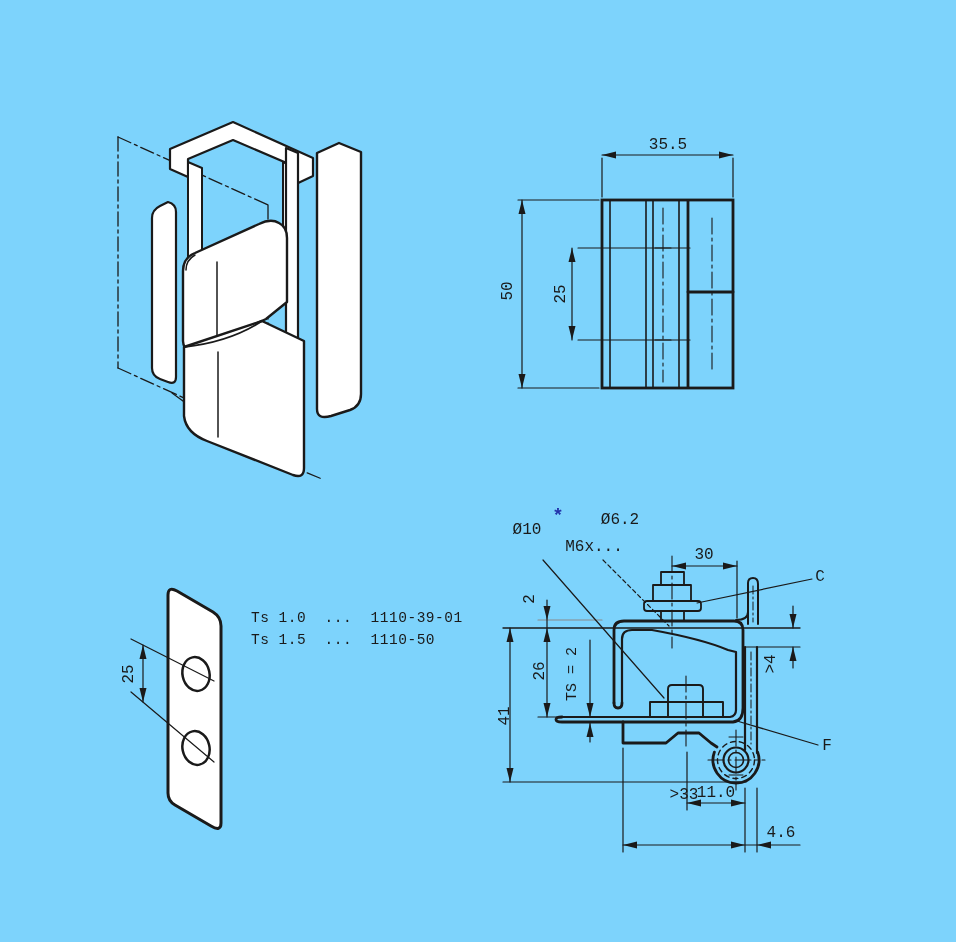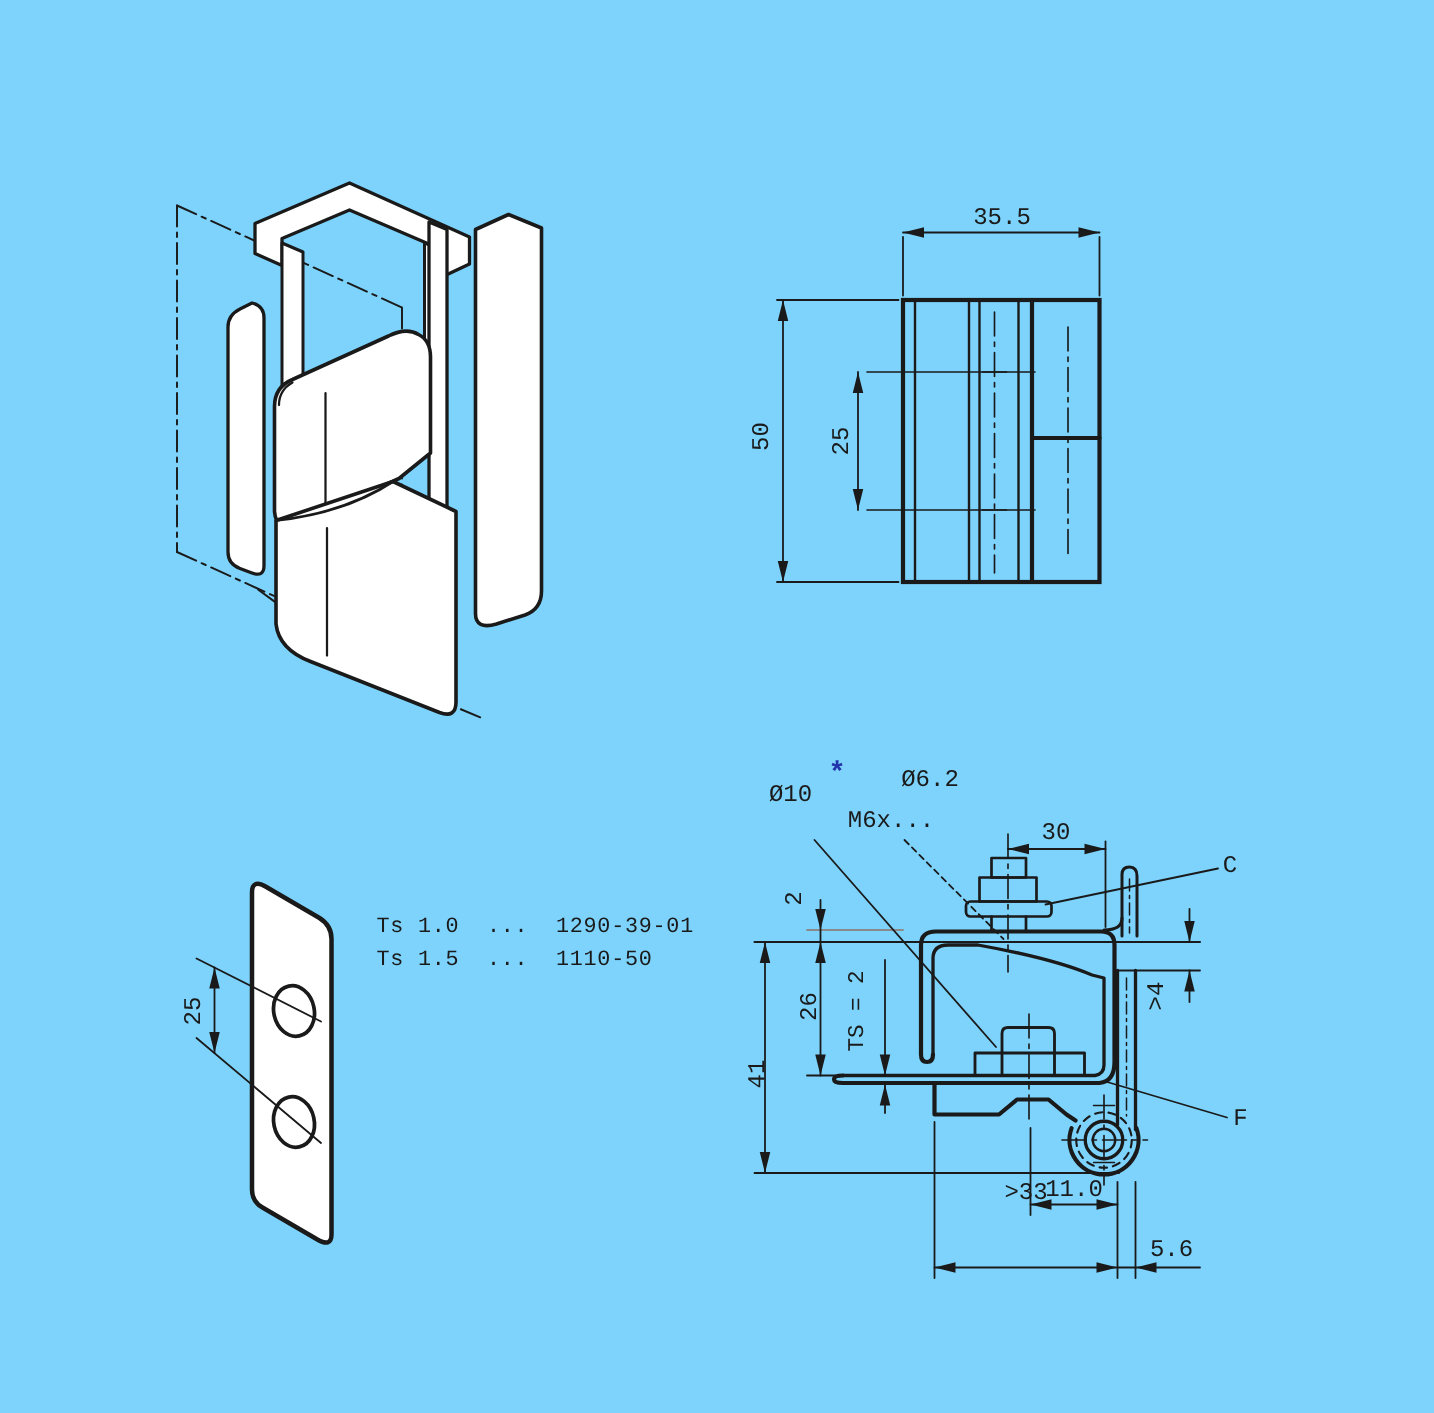--- a/index.html
+++ b/index.html
@@ -205,32 +205,32 @@
       <path d="M757,845 L771,841.5 L771,848.5 Z"></path>
     </g>
   </g>
 </svg>
 
 <div class="lbl" style="left:668px;top:145px">35.5</div>
 <div class="lbl rot" style="left:508px;top:291px">50</div>
 <div class="lbl rot" style="left:561px;top:294px">25</div>
 
 <div class="lbl rot" style="left:129px;top:674px">25</div>
-<div class="lbl note" style="left:251px;top:611px">Ts 1.0  ...  1290-39-01</div>
+<div class="lbl note" style="left:251px;top:611px">Ts 1.0  ...  1110-39-01</div>
 <div class="lbl note" style="left:251px;top:633px">Ts 1.5  ...  1110-50</div>
 
 <div class="lbl" style="left:704px;top:555px">30</div>
 <div class="lbl rot" style="left:530px;top:599px">2</div>
 <div class="lbl rot" style="left:540px;top:671px">26</div>
 <div class="lbl rot" style="left:505px;top:716px">41</div>
 <div class="lbl rot small" style="left:572px;top:674px">TS = 2</div>
 <div class="lbl rot" style="left:771px;top:664px">&gt;4</div>
 <div class="lbl" style="left:716px;top:793px">11.0</div>
 <div class="lbl" style="left:684px;top:795px">&gt;33</div>
-<div class="lbl" style="left:781px;top:833px">5.6</div>
+<div class="lbl" style="left:781px;top:833px">4.6</div>
 <div class="lbl" style="left:820px;top:577px">C</div>
 <div class="lbl" style="left:827px;top:746px">F</div>
 <div class="lbl" style="left:527px;top:530px">Ø10</div>
 <div class="lbl star" style="left:558px;top:516px;color:#2233aa">*</div>
 <div class="lbl" style="left:620px;top:520px">Ø6.2</div>
 <div class="lbl" style="left:594px;top:547px">M6x...</div>
 
 </div>
 
 </body></html>

